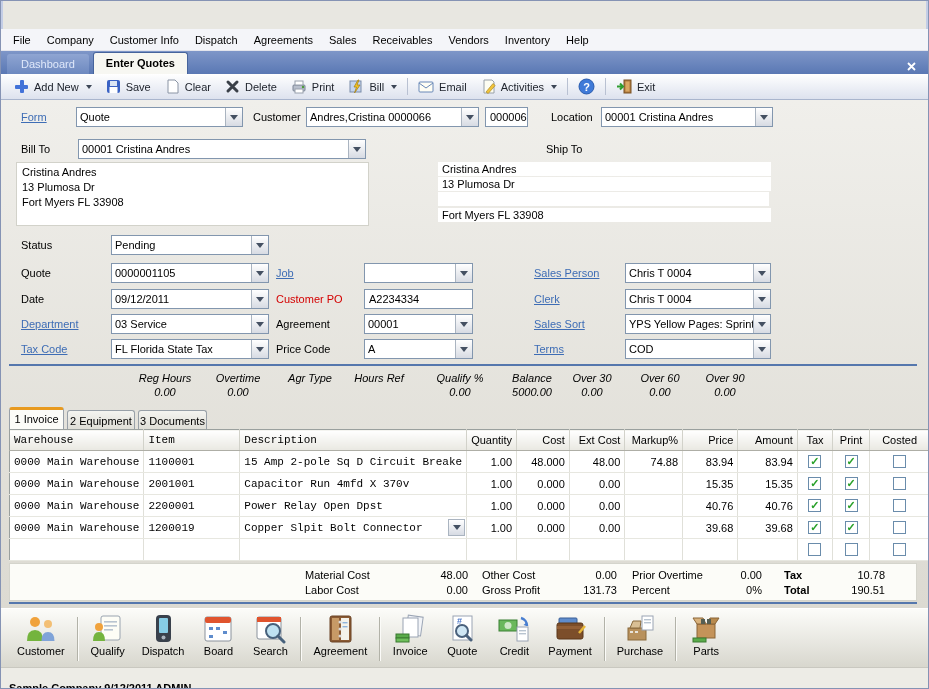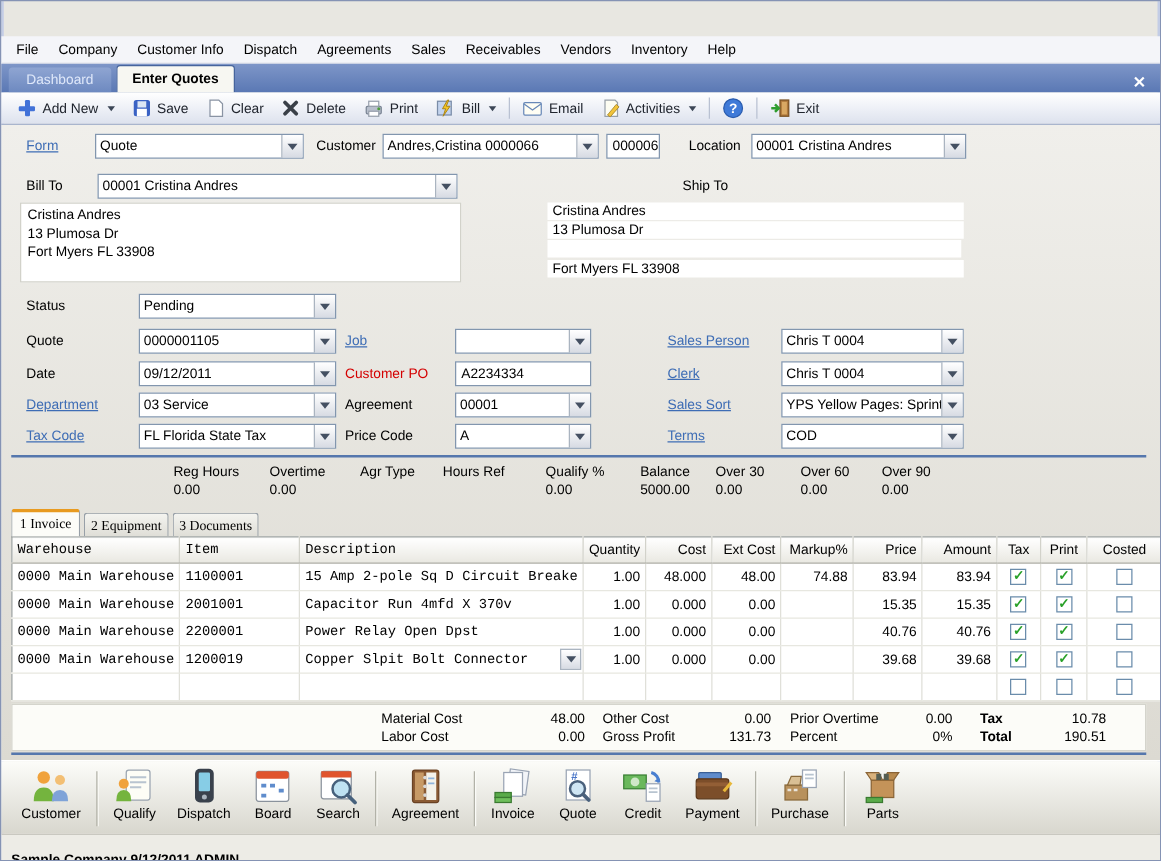--- a/index.html
+++ b/index.html
@@ -49,25 +49,25 @@
   .combo { position:absolute; height:20px; background:#fff; border:1px solid #8296ae; display:flex; align-items:stretch; }
   .combo .ct { flex:1; font-size:11px; padding:3px 3px 0; overflow:hidden; white-space:nowrap; }
   .combo .btn { width:17px; border-left:1px solid #aab4c0; background:linear-gradient(#ffffff,#d7dbe3);
                 display:flex; align-items:center; justify-content:center; }
   .arr { width:0; height:0; border-left:4px solid transparent; border-right:4px solid transparent; border-top:5px solid #445062; }
   .tinput { position:absolute; height:20px; background:#fff; border:1px solid #8296ae; font-size:11px; padding:3px 4px 0; white-space:nowrap; overflow:hidden; }
   .addrbox { position:absolute; background:#fff; border:1px solid #d2d2ca; font-size:11px; line-height:15px; padding:2px 5px; }
   .shipline { position:absolute; background:#fff; height:14px; font-size:11px; line-height:14px; padding:0 4px; }
   .bluerule { position:absolute; left:8px; width:908px; height:2px; background:#5577ad; }
 
-  .sumcol { position:absolute; top:271px; transform:translateX(-50%); font-size:11px; line-height:14px; color:#000; }
+  .sumcol { position:absolute; top:271px; transform:translateX(-50%); text-align:center; font-size:11px; line-height:14px; color:#000;font-style:italic; }
 
   
   .dtab { position:absolute; font-size:11px; text-align:center; border:1px solid #98a0a8; border-bottom:none;
-          border-radius:3px 3px 0 0; background:linear-gradient(#f4f4f0,#dfded7); padding-top:4px; height:19px; top:310px;font-family:Liberation Serif, serif; }
+          border-radius:3px 3px 0 0; background:linear-gradient(#f4f4f0,#dfded7); padding-top:4px; height:19px; top:310px; }
   .dtab.active { background:#fcfcf8; border-top:3px solid #e89a20; top:307px; height:22px; padding-top:3px; z-index:2; }
 
   
   .grid { position:absolute; left:8px; top:329px; border-collapse:collapse; table-layout:fixed; background:#fff;
           border:1px solid #9aa09e; }
   .grid th { height:21px; background:linear-gradient(#ffffff,#e9e8e1); border-right:1px solid #d2d2ca;
              border-bottom:1px solid #aeaea6; font-weight:normal; font-size:11px; padding:0 4px; white-space:nowrap; overflow:hidden; }
   .grid td { height:22px; border-right:1px solid #e0e0d9; border-bottom:1px solid #e7e7e0; font-size:11px;
              padding:0 4px; white-space:nowrap; overflow:hidden; position:relative; }
   .cl { text-align:left;font-family:Liberation Mono, monospace; } .cr { text-align:right; } .cc { text-align:center; }

